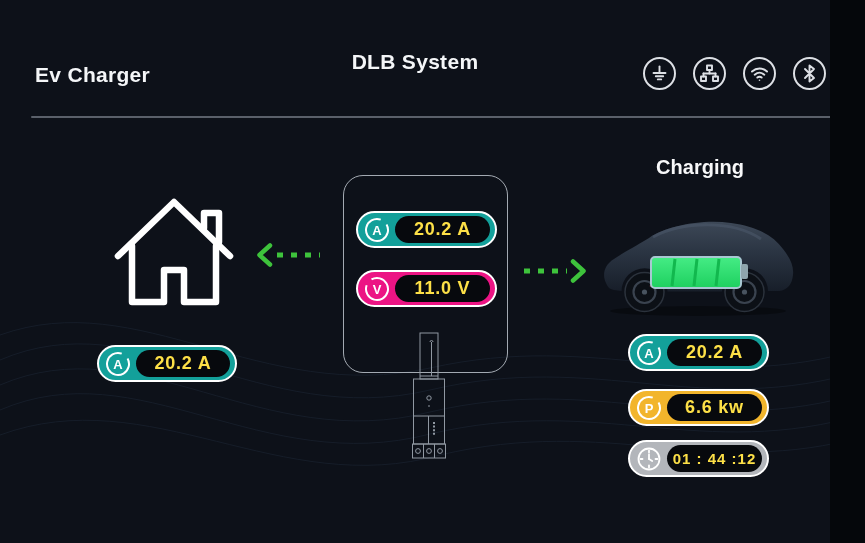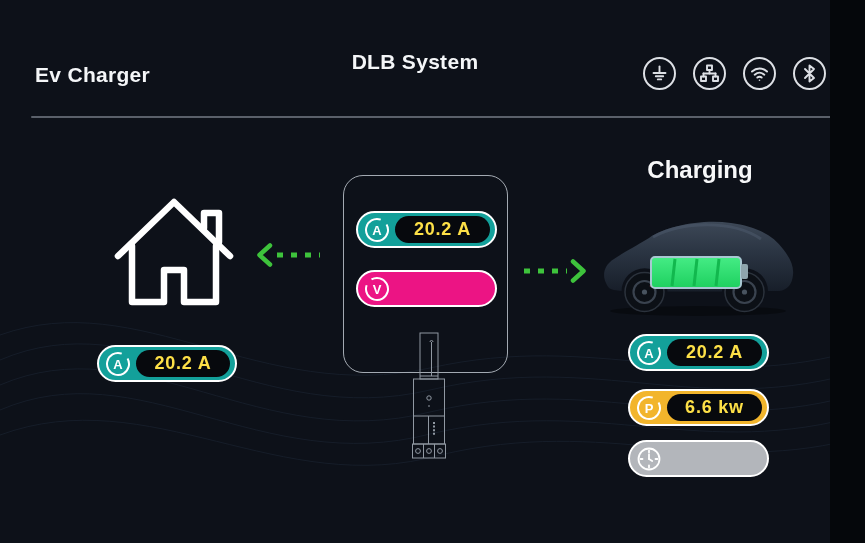--- a/index.html
+++ b/index.html
@@ -31,21 +31,21 @@
   .picon{width:26px;height:26px;flex:none;}
   .ring{fill:none;stroke:#fff;stroke-width:2;stroke-dasharray:61 8.2;}
   .ltr{fill:#fff;font-family:"Liberation Sans",sans-serif;font-size:13px;font-weight:700;text-anchor:middle;}
   .pvalue{
     flex:1;height:27px;background:#07090d;border-radius:999px;color:#fde047;
     display:flex;align-items:center;justify-content:center;
     font-weight:700;font-size:18px;letter-spacing:.8px;white-space:nowrap;
   }
   .pill.time .pvalue{font-size:15px;letter-spacing:1px;}
   .charging-title{position:absolute;left:624px;top:156px;width:152px;text-align:center;
-    font-size:24px;font-weight:700;color:#f7f8f9;}
+    font-size:20px;font-weight:700;color:#f7f8f9;}
   .arrow{position:absolute;}
   .arrow line{stroke:var(--arrow_green,#3ec33c);stroke-width:5;stroke-dasharray:6 8;}
   .arrow polyline{stroke:var(--arrow_green,#3ec33c);stroke-width:4.5;fill:none;stroke-linecap:round;stroke-linejoin:round;}
 </style>
 </head>
 <body>
 
 <div id="app">
 
   <svg class="abs" style="left:0;top:0" width="865" height="543" viewBox="0 0 865 543">
@@ -125,20 +125,21 @@
       <text class="ltr" x="13" y="17.5">A</text>
     </svg>
     <span class="pvalue">20.2 A</span>
   </div>
 
   <div class="pill magenta" style="left:356px;top:270px;width:141px">
     <svg class="picon" viewBox="0 0 26 26">
       <circle class="ring" cx="13" cy="13" r="11" transform="rotate(-120 13 13)"></circle>
       <text class="ltr" x="13" y="17.5">V</text>
     </svg>
+    <span class="pvalue">11.0 V</span>
   </div>
 
   <svg class="abs" style="left:412px;top:332px" width="34" height="130" viewBox="0 0 34 130">
     <g fill="none" stroke="#9098a2" stroke-width="1">
       <rect x="8" y="1" width="18" height="46"></rect>
       <line x1="19.5" y1="10" x2="19.5" y2="44"></line>
       <path d="M18,10 A1.5,1.5 0 0 1 21,10"></path>
       <line x1="8" y1="44" x2="26" y2="44"></line>
       <rect x="1.5" y="47" width="31" height="65"></rect>
       <circle cx="17" cy="66" r="2.2"></circle>
@@ -222,15 +223,16 @@
       <g fill="none" stroke="#ffffff" stroke-width="1.8" stroke-linecap="round">
         <circle cx="13" cy="13" r="10.5"></circle>
         <line x1="13" y1="4.5" x2="13" y2="6.5"></line>
         <line x1="21.5" y1="13" x2="19.5" y2="13"></line>
         <line x1="13" y1="21.5" x2="13" y2="19.5"></line>
         <line x1="4.5" y1="13" x2="6.5" y2="13"></line>
         <line x1="13" y1="13" x2="13" y2="8.5"></line>
         <line x1="13" y1="13" x2="16.2" y2="15"></line>
       </g>
     </svg>
+    <span class="pvalue">01 : 44 :12</span>
   </div>
 
 </div>
 
 </body></html>

